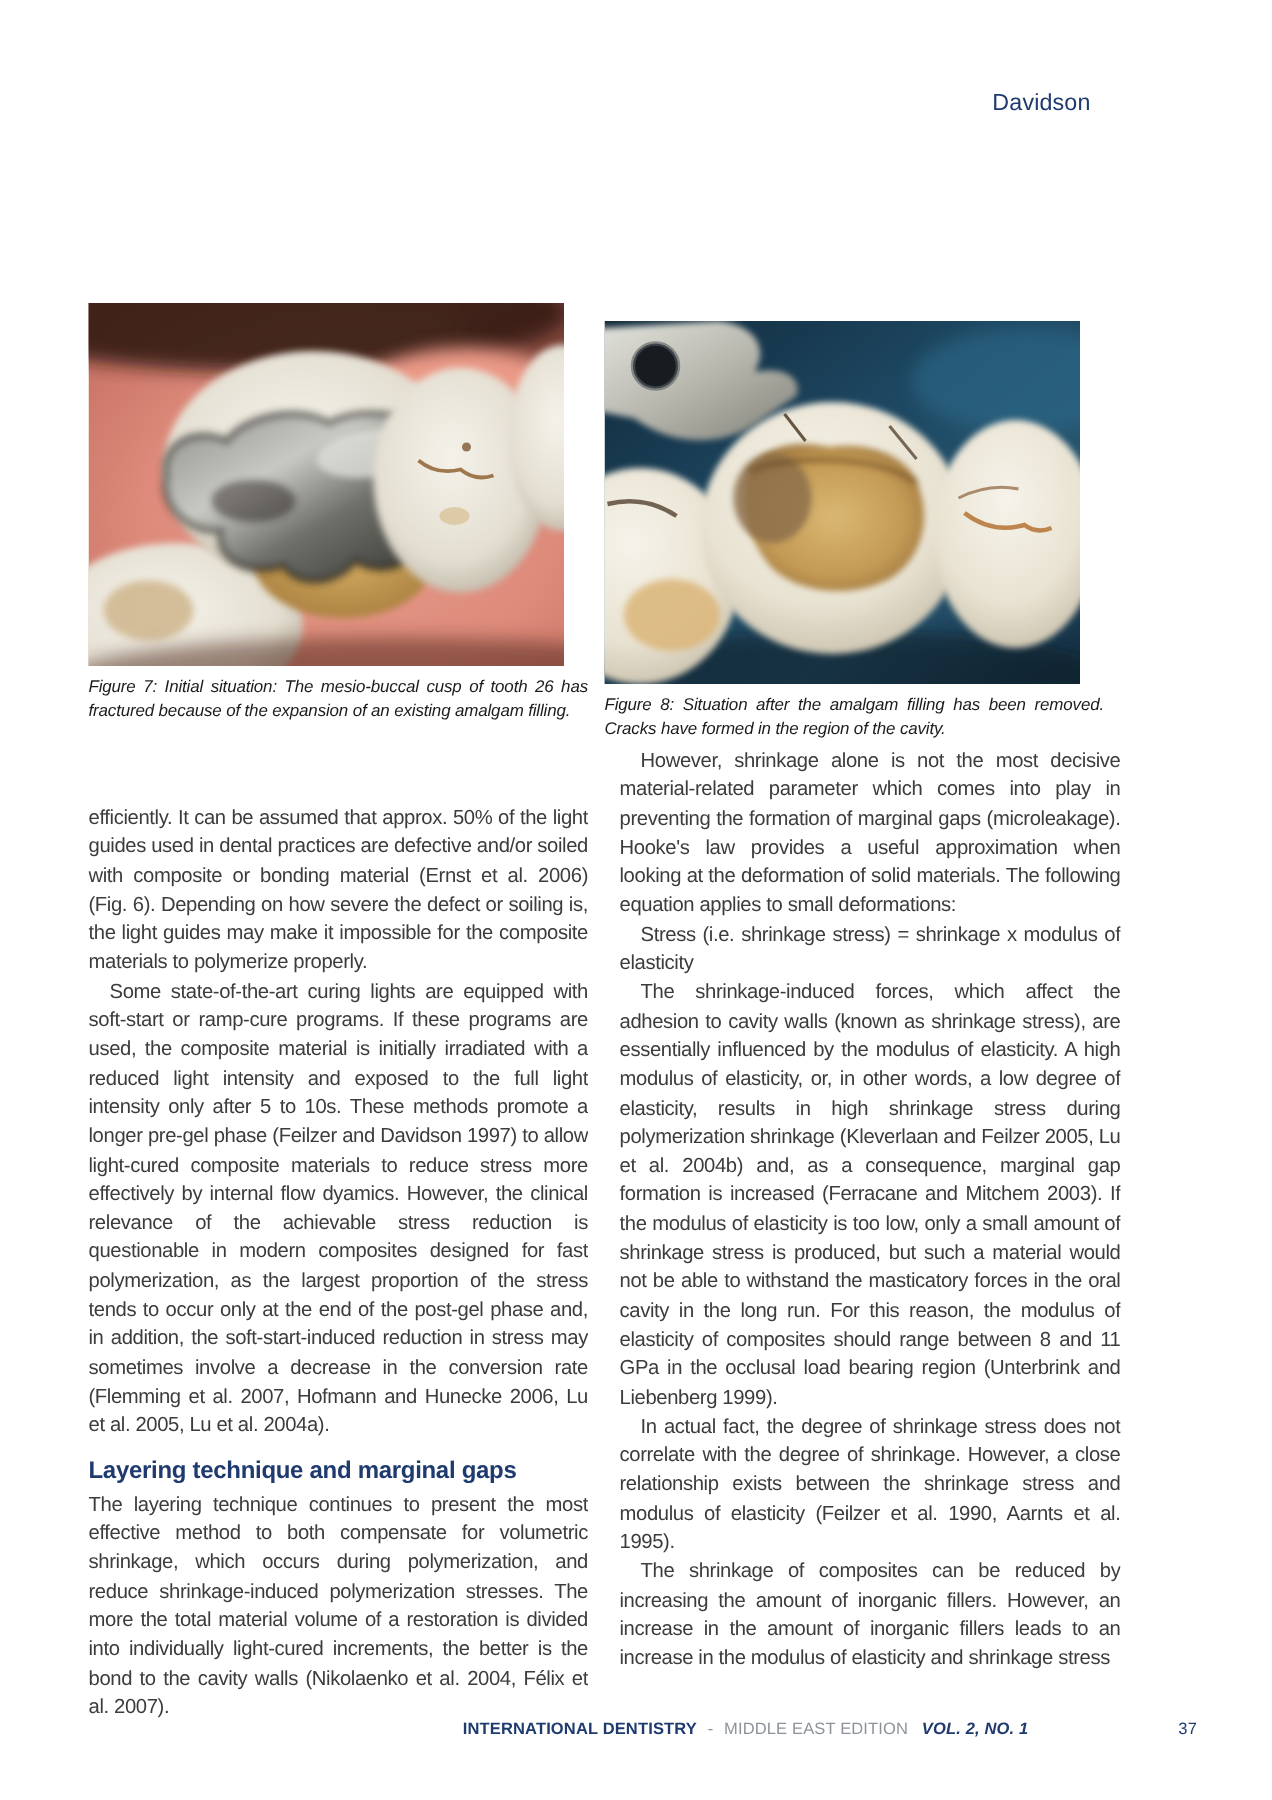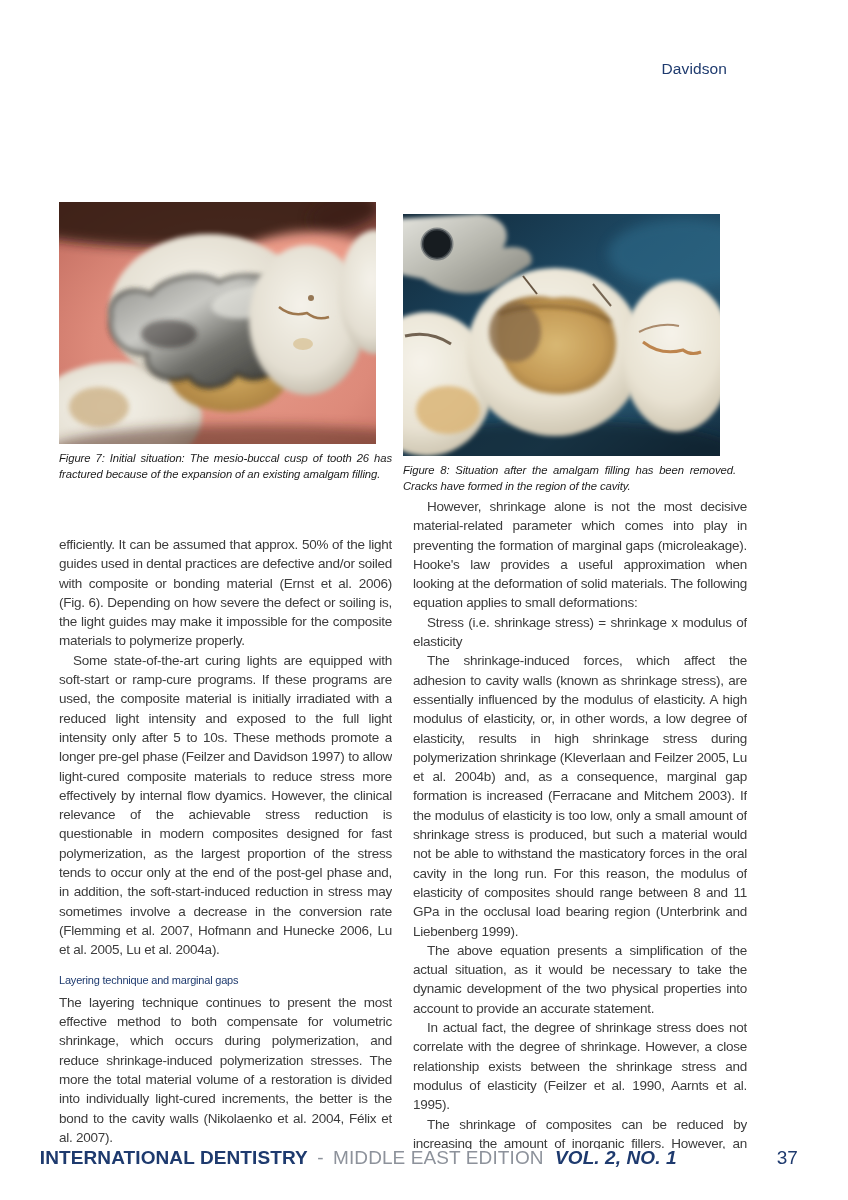--- a/index.html
+++ b/index.html
@@ -50,35 +50,35 @@
     color: var(--body-text, #3c3c3c);
     text-align: justify;
     letter-spacing: -0.25px;
   }
   .column.left { left: 59px; margin-top: 38px; }
   .column.right { left: 413px; width: 334px; }
   .column p { margin: 0; }
   .column p.indent { text-indent: 14px; }
   .section-heading {
     margin: 11px 0 3px 0;
-    font-size: 11px;
-    font-weight: normal;
+    font-size: 16px;
+    font-weight: bold;
     color: var(--navy, #1e3a6e);
     letter-spacing: -0.2px;
     text-align: left;
   }
   .footer {
     position: absolute;
     top: 1147px;
     left: 0;
     right: 50px;
     display: flex;
     justify-content: flex-end;
     align-items: baseline;
-    font-size: 19px;
+    font-size: 11px;
     letter-spacing: 0.1px;
   }
   .footer-text { margin-right: 100px; white-space: nowrap; }
   .f-journal { color: var(--navy, #1e3a6e); font-weight: bold; }
   .f-sep { color: var(--footer-gray, #8d929b); margin: 0 4px; }
   .f-edition { color: var(--footer-gray, #8d929b); }
   .f-volume { color: var(--navy, #1e3a6e); font-weight: bold; font-style: italic; margin-left: 6px; }
   .f-page { color: var(--navy, #1e3a6e); font-weight: normal; }
 </style>
 </head>
@@ -196,21 +196,20 @@
     <p>efficiently. It can be assumed that approx. 50% of the light guides used in dental practices are defective and/or soiled with composite or bonding material (Ernst et al. 2006) (Fig. 6). Depending on how severe the defect or soiling is, the light guides may make it impossible for the composite materials to polymerize properly.</p>
     <p class="indent">Some state-of-the-art curing lights are equipped with soft-start or ramp-cure programs. If these programs are used, the composite material is initially irradiated with a reduced light intensity and exposed to the full light intensity only after 5 to 10s. These methods promote a longer pre-gel phase (Feilzer and Davidson 1997) to allow light-cured composite materials to reduce stress more effectively by internal flow dyamics. However, the clinical relevance of the achievable stress reduction is questionable in modern composites designed for fast polymerization, as the largest proportion of the stress tends to occur only at the end of the post-gel phase and, in addition, the soft-start-induced reduction in stress may sometimes involve a decrease in the conversion rate (Flemming et al. 2007, Hofmann and Hunecke 2006, Lu et al. 2005, Lu et al. 2004a).</p>
     <h2 class="section-heading">Layering technique and marginal gaps</h2>
     <p>The layering technique continues to present the most effective method to both compensate for volumetric shrinkage, which occurs during polymerization, and reduce shrinkage-induced polymerization stresses. The more the total material volume of a restoration is divided into individually light-cured increments, the better is the bond to the cavity walls (Nikolaenko et al. 2004, Félix et al. 2007).</p>
   </div>
 
   <div class="column right">
     <p class="indent">However, shrinkage alone is not the most decisive material-related parameter which comes into play in preventing the formation of marginal gaps (microleakage). Hooke's law provides a useful approximation when looking at the deformation of solid materials. The following equation applies to small deformations:</p>
     <p class="indent">Stress (i.e. shrinkage stress) = shrinkage x modulus of elasticity</p>
     <p class="indent">The shrinkage-induced forces, which affect the adhesion to cavity walls (known as shrinkage stress), are essentially influenced by the modulus of elasticity. A high modulus of elasticity, or, in other words, a low degree of elasticity, results in high shrinkage stress during polymerization shrinkage (Kleverlaan and Feilzer 2005, Lu et al. 2004b) and, as a consequence, marginal gap formation is increased (Ferracane and Mitchem 2003). If the modulus of elasticity is too low, only a small amount of shrinkage stress is produced, but such a material would not be able to withstand the masticatory forces in the oral cavity in the long run. For this reason, the modulus of elasticity of composites should range between 8 and 11 GPa in the occlusal load bearing region (Unterbrink and Liebenberg 1999).</p>
-    <p class="indent">The above equation presents a simplification of the actual situation, as it would be necessary to take the dynamic development of the two physical properties into account to provide an accurate statement.</p>
     <p class="indent">In actual fact, the degree of shrinkage stress does not correlate with the degree of shrinkage. However, a close relationship exists between the shrinkage stress and modulus of elasticity (Feilzer et al. 1990, Aarnts et al. 1995).</p>
     <p class="indent">The shrinkage of composites can be reduced by increasing the amount of inorganic fillers. However, an increase in the amount of inorganic fillers leads to an increase in the modulus of elasticity and shrinkage stress</p>
   </div>
 
   <div class="footer">
     <div class="footer-text">
       <span class="f-journal">INTERNATIONAL DENTISTRY</span>
       <span class="f-sep">-</span>
       <span class="f-edition">MIDDLE EAST EDITION</span>
       <span class="f-volume">VOL. 2, NO. 1</span>

